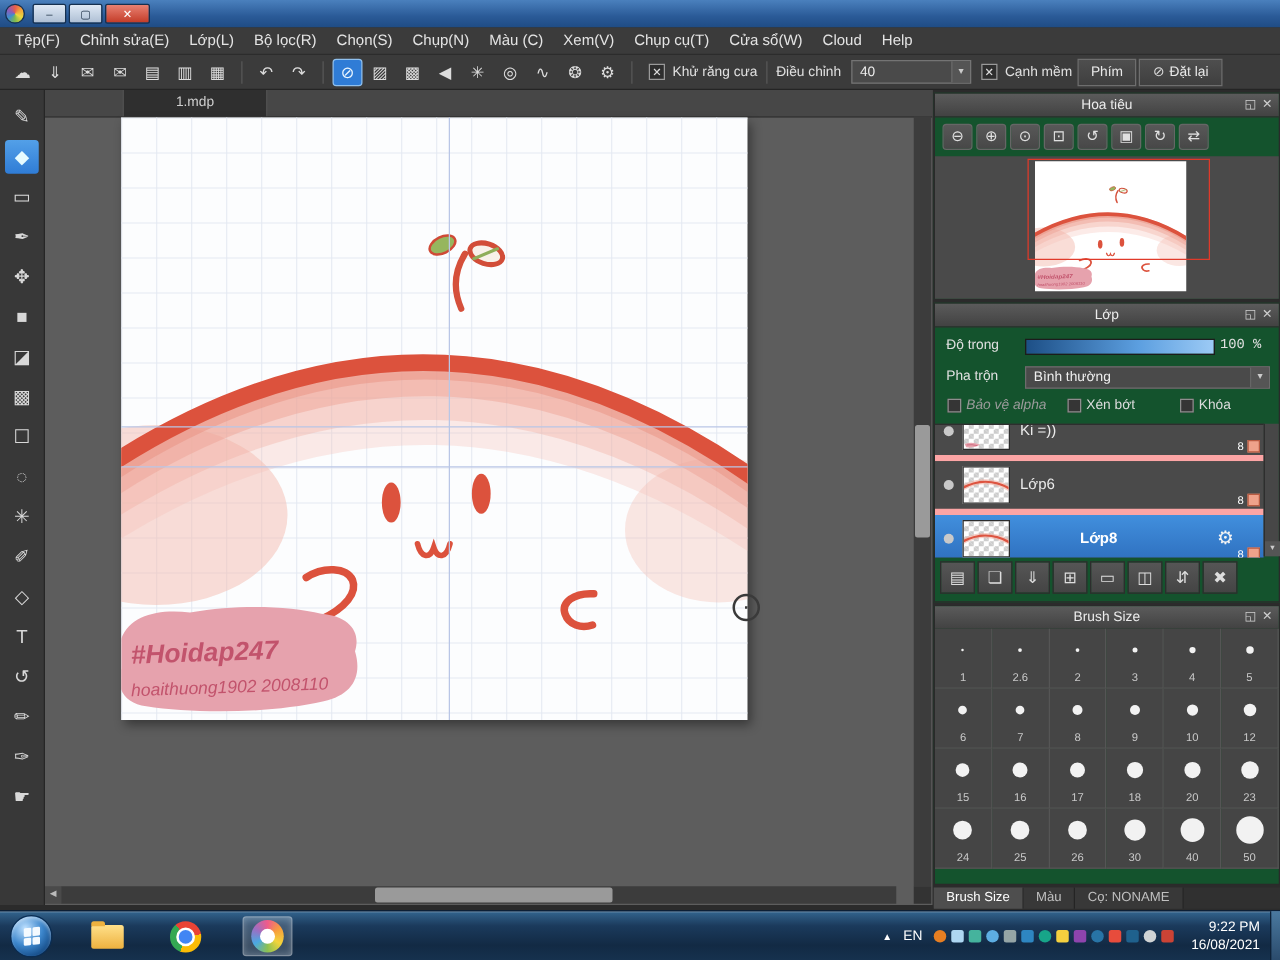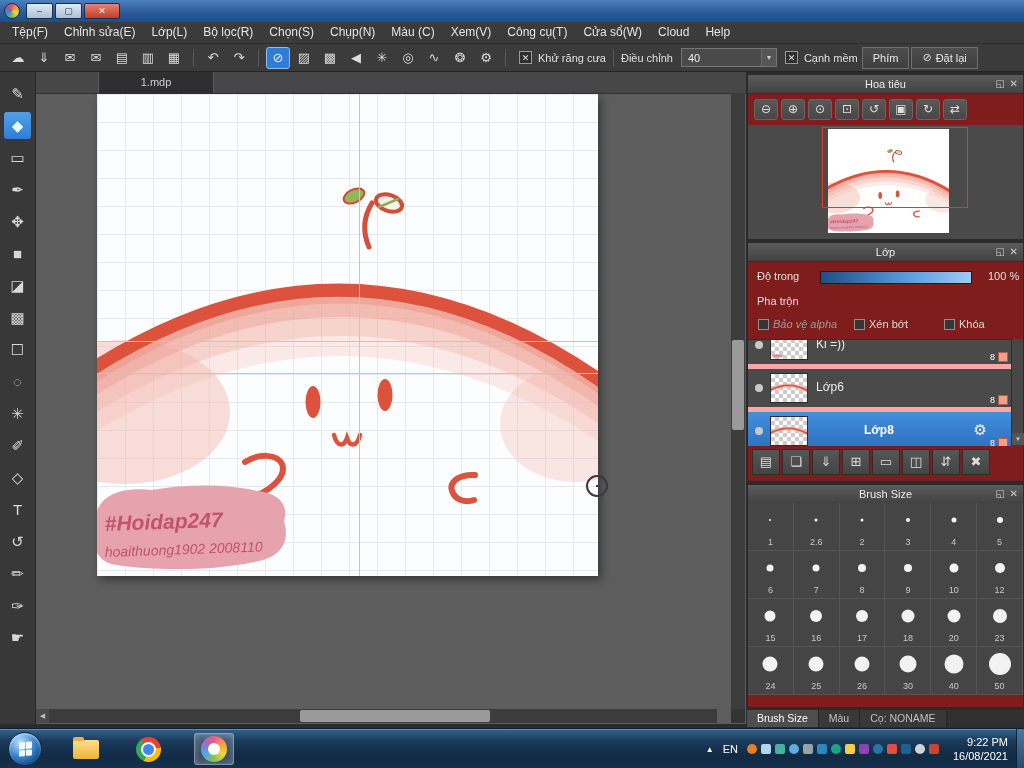--- a/index.html
+++ b/index.html
@@ -58,21 +58,21 @@
     border-radius:50%;box-sizing:border-box;}
   .cursor i{position:absolute;left:8px;top:8px;width:2px;height:2px;background:#3a3a3a;}
   .hscroll{position:absolute;left:13px;top:637px;width:668px;height:14px;background:#3c3c3c;}
   .hthumb{position:absolute;left:251px;top:1px;width:190px;height:12px;background:#9a9a9a;border-radius:2px;}
   .corner-left{position:absolute;left:0;top:637px;width:13px;height:14px;background:#4a4a4a;color:#bbb;
     font-size:7px;text-align:center;line-height:14px;}
   .vscroll{position:absolute;left:695px;top:21px;width:14px;height:616px;background:#3c3c3c;}
   .vthumb{position:absolute;left:1px;top:247px;width:12px;height:90px;background:#9a9a9a;border-radius:2px;}
   .corner-br{position:absolute;left:695px;top:637px;width:14px;height:14px;background:#333;}
   
-  .rpanel{position:absolute;background:#7f1d1d;border:1px solid #2a2a2a;box-sizing:border-box;}
+  .rpanel{position:absolute;background:#14532d;border:1px solid #2a2a2a;box-sizing:border-box;}
   .nav-panel{left:747px;top:74px;width:277px;height:166px;}
   .layer-panel{left:747px;top:242px;width:277px;height:240px;}
   .brush-panel{left:747px;top:484px;width:277px;height:224px;}
   .phead{height:18px;background:linear-gradient(#5b5b5b,#424242);border-bottom:1px solid #2e2e2e;position:relative;
     text-align:center;color:#ececec;font-size:11px;line-height:18px;}
   .pico{position:absolute;top:0;color:#cfcfcf;font-size:10px;line-height:18px;}
   .pico.pop{right:18px;} .pico.cls{right:5px;}
   .nav-tools{position:absolute;left:6px;top:24px;display:flex;gap:3px;}
   .nbtn{width:24px;height:21px;background:linear-gradient(#585858,#474747);border:1px solid #666;border-radius:3px;
     color:#e0e0e0;font-size:12px;line-height:19px;text-align:center;box-sizing:border-box;flex:none;}
@@ -165,21 +165,21 @@
 
   <div class="menubar" id="menubar">
       <span class="menu-item">Tệp(F)</span>
       <span class="menu-item">Chỉnh sửa(E)</span>
       <span class="menu-item">Lớp(L)</span>
       <span class="menu-item">Bộ lọc(R)</span>
       <span class="menu-item">Chọn(S)</span>
       <span class="menu-item">Chụp(N)</span>
       <span class="menu-item">Màu (C)</span>
       <span class="menu-item">Xem(V)</span>
-      <span class="menu-item">Công cụ(T)</span>
+      <span class="menu-item">Chụp cụ(T)</span>
       <span class="menu-item">Cửa sổ(W)</span>
       <span class="menu-item">Cloud</span>
       <span class="menu-item">Help</span>
     </div>
 
   <div class="toolbar">
     <span id="file-icons" style="display:flex;gap:2px;">
         <span class="tbtn">☁</span>
         <span class="tbtn">⇓</span>
         <span class="tbtn">✉</span>
@@ -332,22 +332,26 @@
   </div>
 
   <div class="rpanel layer-panel">
     <div class="phead">
       <span>Lớp</span>
       <span class="pico pop">◱</span>
       <span class="pico cls">✕</span>
     </div>
     <span class="l-label" style="left:9px;top:27px;">Độ trong</span>
     <div class="op-slider"></div>
-    <span class="l-label" style="left:240px;top:27px;">100 %</span>
+    <span class="l-label" style="left:228px;top:27px;font-family:Liberation Mono, monospace;">100 %</span>
     <span class="l-label" style="left:9px;top:52px;">Pha trộn</span>
+    <div class="blend-dd">
+      <span class="val">Bình thường</span>
+      <span class="arr">▼</span>
+    </div>
     <span class="cb" style="left:10px;top:75px;font-style:italic;">
       <span class="cbbox"></span>
       <span class="dim">Bảo vệ alpha</span>
     </span>
     <span class="cb" style="left:106px;top:75px;">
       <span class="cbbox"></span>
       <span>Xén bớt</span>
     </span>
     <span class="cb" style="left:196px;top:75px;">
       <span class="cbbox"></span>

